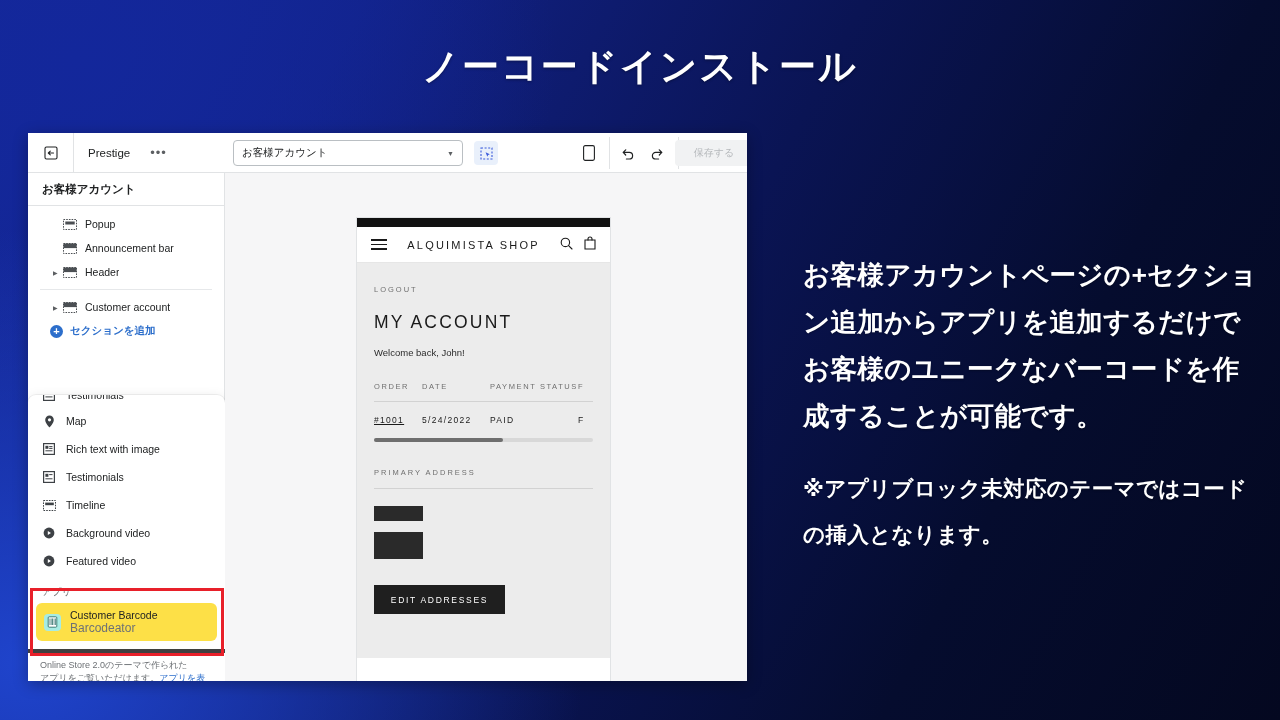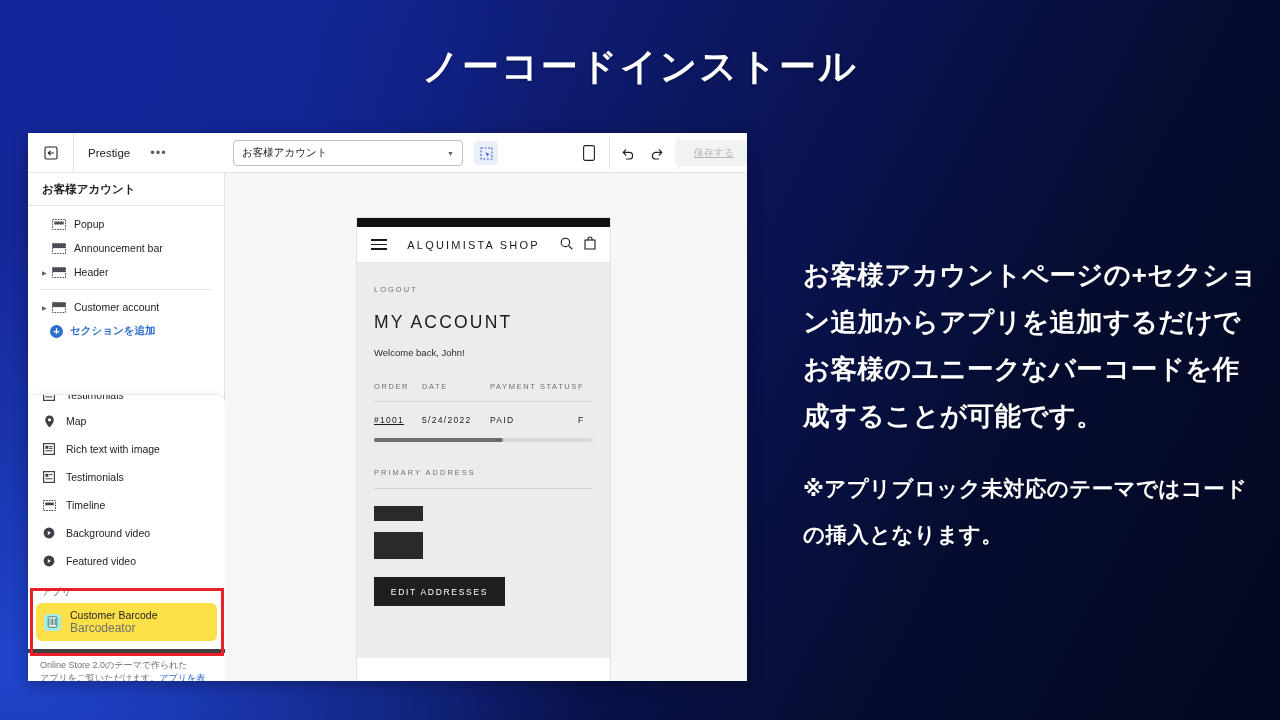--- a/index.html
+++ b/index.html
@@ -59,39 +59,39 @@
     position: absolute; left: 548px; top: 8px; width: 26px; height: 24px;
     display: flex; align-items: center; justify-content: center;
   }
   .tb-divider { position: absolute; left: 581px; top: 4px; width: 1px; height: 32px; background: #e1e3e5; }
   .tb-undo { position: absolute; left: 586px; top: 8px; width: 26px; height: 24px; display:flex;align-items:center;justify-content:center; }
   .tb-redo { position: absolute; left: 616px; top: 8px; width: 26px; height: 24px; display:flex;align-items:center;justify-content:center; }
   .tb-divider2 { position: absolute; left: 650px; top: 4px; width: 1px; height: 32px; background: #e1e3e5; }
   .tb-save {
     position: absolute; left: 647px; top: 7px; width: 78px; height: 26px;
     background: #f1f2f3; border-radius: 4px; color: #b5b8bb;
-    display: flex; align-items: center; justify-content: center; font-size: 10px; text-decoration: underline;
+    display: flex; align-items: center; justify-content: center; font-size: 10px;
   }
 
   
   .body-row { display: flex; height: 508px; }
 
   
   .sidebar {
     width: 197px; background: #ffffff; border-right: 1px solid #e1e3e5;
     position: relative;
   }
   .sb-header {
     height: 33px; display: flex; align-items: center; padding: 0 14px;
     font-size: 11.5px; font-weight: bold; color: #202223;
     border-bottom: 1px solid #e1e3e5;
   }
   .sb-list { padding-top: 6px; }
   .sb-item {
-    height: 24px; display: flex; align-items: center; padding-left: 14px;
+    height: 24px; display: flex; align-items: center; padding-left: 25px;
     font-size: 10.5px; color: #202223;
   }
   .sb-item .arrow {
     width: 10px; font-size: 6px; color: #5c5f62; flex: 0 0 10px;
   }
   .sb-item .arrow.blank { visibility: hidden; }
   .sb-ico { width: 14px; height: 11px; flex: 0 0 14px; margin-right: 8px; position: relative; }
   .sb-label { white-space: nowrap; overflow: hidden; }
   .sb-rule { height: 1px; background: #e6e8ea; margin: 5px 12px 5px 12px; }
   .sb-add {
@@ -178,21 +178,21 @@
   .ph-scroll { height: 4px; background: #d8d8d8; margin-top: 13px; border-radius: 2px; position: relative; }
   .ph-scroll i { position: absolute; left: 0; top: 0; height: 4px; width: 59%; background: #6e6e6e; border-radius: 2px; }
 
   .ph-addr-label { font-size: 7.5px; letter-spacing: 2px; color: #6f6f6f; margin-top: 26px; }
   .ph-addr-rule { height: 1px; background: #d2d2d2; margin-top: 11px; }
   .ph-blk1 { width: 49px; height: 15px; background: #2a2a2a; margin-top: 17px; }
   .ph-blk2 { width: 49px; height: 27px; background: #2a2a2a; margin-top: 11px; }
   .ph-editbtn {
     width: 131px; height: 29px; background: #1f1f1f; color: #fff;
     display: flex; align-items: center; justify-content: center;
-    font-size: 8.5px; letter-spacing: 1.7px; margin-top: 18px;
+    font-size: 8.5px; letter-spacing: 1.7px; margin-top: 26px;
   }
   .ph-footer { background: #fff; margin: 19px -17px 0 -17px; padding: 14px 17px 0 17px; height: 40px; }
   .ph-footer-h { font-size: 8.5px; letter-spacing: 1.8px; color: #1a1a1a; }
 
   
   .copy { position: absolute; left: 803px; top: 252px; width: 456px; color: #ffffff; }
   .copy p { font-size: 26.5px; font-weight: bold; line-height: 47px; letter-spacing: 0.4px;
             text-shadow: 0 1px 2px rgba(0,0,0,0.3); }
   .copy .note { margin-top: 26px; font-size: 21.5px; line-height: 46px; }
 </style>

